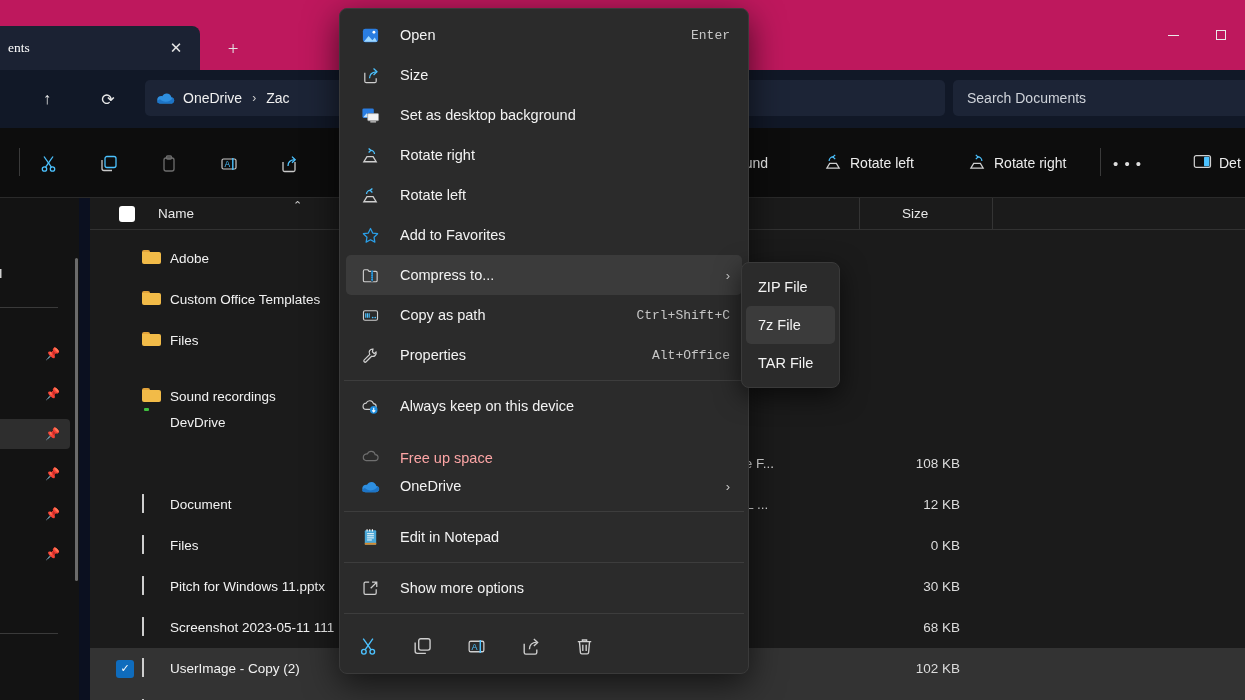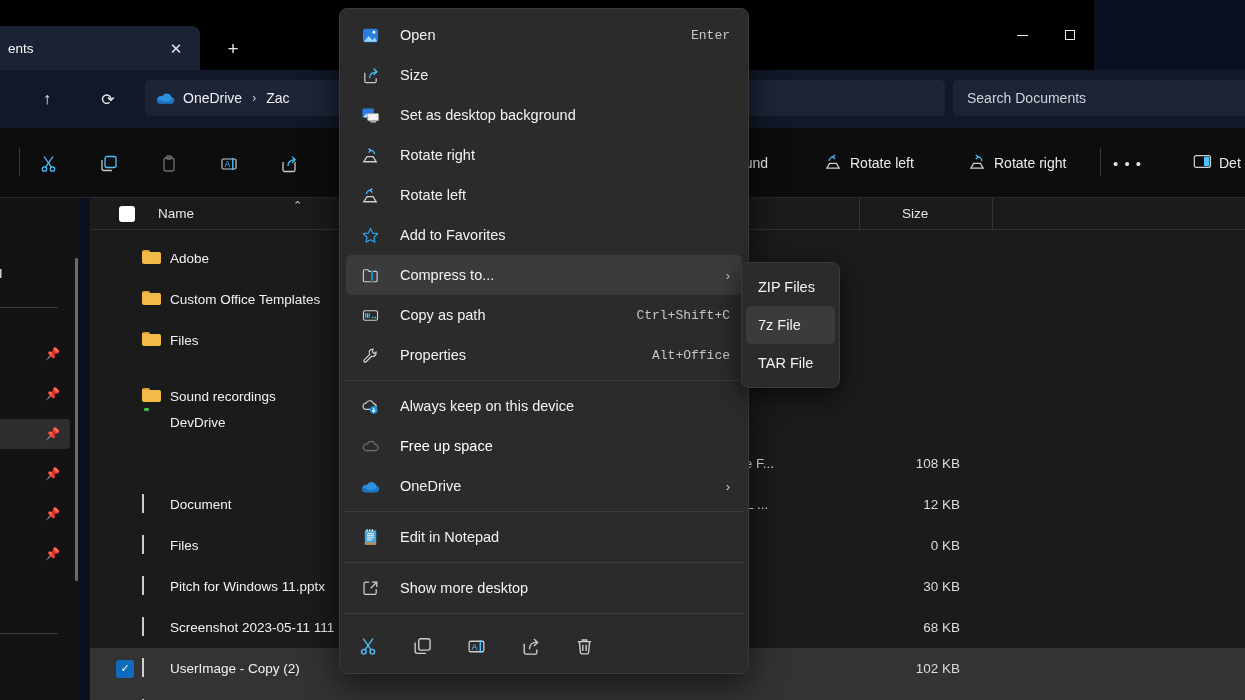--- a/index.html
+++ b/index.html
@@ -6,22 +6,23 @@
   html, body {
     width: 1245px; height: 700px;
     background: #0b1020;
     font-family: "Liberation Sans", sans-serif;
     overflow: hidden;
   }
   #root { position: relative; width: 1245px; height: 700px; }
 
   
   .titlebar {
-    position: absolute; left: 0; top: 0; width: 1094px; height: 70px;
-    background: #000000;
+    position: absolute; left: 0; top: 0; width: 1245px; height: 70px;
+    background: #be185d;
+    font-family: Liberation Serif, serif;
   }
   .tab-strip { position: absolute; left: 0; top: 26px; height: 44px; }
   .tab {
     position: absolute; left: -100px; top: 0; width: 300px; height: 44px;
     background: #1b2233; border-radius: 8px 8px 0 0;
     display: flex; align-items: center; padding: 0 10px 0 20px;
   }
   .tab-label {
     flex: 1; color: #ffffff; font-size: 13.5px; white-space: nowrap;
     overflow: hidden; padding-left: 88px;
@@ -190,21 +191,21 @@
     background: #2b2b2b; border: 1px solid #3a3a3a; border-radius: 8px;
     box-shadow: 0 10px 34px rgba(0,0,0,.62);
     padding: 6px 4px 0 4px;
   }
   .mi {
     position: relative; height: 40px; display: flex; align-items: center;
     border-radius: 5px; margin: 0 2px; padding: 0 12px 0 14px;
     color: #f3f3f3; font-size: 14.5px;
   }
   .mi.hl { background: #3b3b3b; }
-  .mi.disabled { color: #ffffff; }
+  .mi.disabled { color: #fca5a5; align-items: flex-end; }
   .mi-ico {
     width: 20px; height: 20px; margin-right: 20px;
     display: flex; align-items: center; justify-content: center; flex: 0 0 20px;
   }
   .mi-label { flex: 1; white-space: nowrap; }
   .mi-accel { color: #c6c6c6; font-size: 13px; margin-left: 14px; font-family: Liberation Mono, monospace; }
   .mi.disabled .mi-accel { color: #6f6f6f; }
   .mi-chev { color: #c9c9c9; font-size: 13px; margin-left: 10px; }
   .mi-sep { height: 1px; background: #3d3d3d; margin: 5px 0; }
   .icon-strip {
@@ -632,21 +633,21 @@
 
     <div class="mi-sep"></div>
 
     <div class="mi">
       <span class="mi-ico">
         <svg width="19" height="19" viewBox="0 0 20 20" fill="none" stroke="#cfcfcf" stroke-width="1.3">
           <path d="M8.6 3.4H4.6A1.4 1.4 0 0 0 3.2 4.8v10a1.4 1.4 0 0 0 1.4 1.4h10a1.4 1.4 0 0 0 1.4-1.4v-4"></path>
           <path d="M11.6 3.4h5v5M16.6 3.4l-6.4 6.4"></path>
         </svg>
       </span>
-      <span class="mi-label">Show more desktop</span>
+      <span class="mi-label">Show more options</span>
       <span class="mi-accel"></span>
     </div>
 
     <div class="mi-sep"></div>
 
     <div class="icon-strip">
       <span class="ibtn">
         <svg width="21" height="21" viewBox="0 0 20 20" fill="none" stroke="#4cc2ff" stroke-width="1.3">
           <circle cx="5.6" cy="15" r="2.2"></circle>
             <circle cx="13.6" cy="15" r="2.2"></circle>
@@ -679,21 +680,21 @@
           <path d="M3.6 5.4h12.8M8 5.4V3.8h4v1.6"></path>
           <path d="M5.2 5.4l.9 10.3a1.4 1.4 0 0 0 1.4 1.3h5a1.4 1.4 0 0 0 1.4-1.3l.9-10.3"></path>
           <path d="M8.4 8.4v6M11.6 8.4v6"></path>
         </svg>
       </span>
     </div>
   </div>
 
   <div class="submenu">
     <div class="sub-mi">
-      <span>ZIP Files</span>
+      <span>ZIP File</span>
     </div>
     <div class="sub-mi hl">
       <span>7z File</span>
     </div>
     <div class="sub-mi">
       <span>TAR File</span>
     </div>
   </div>
 
 </div>

